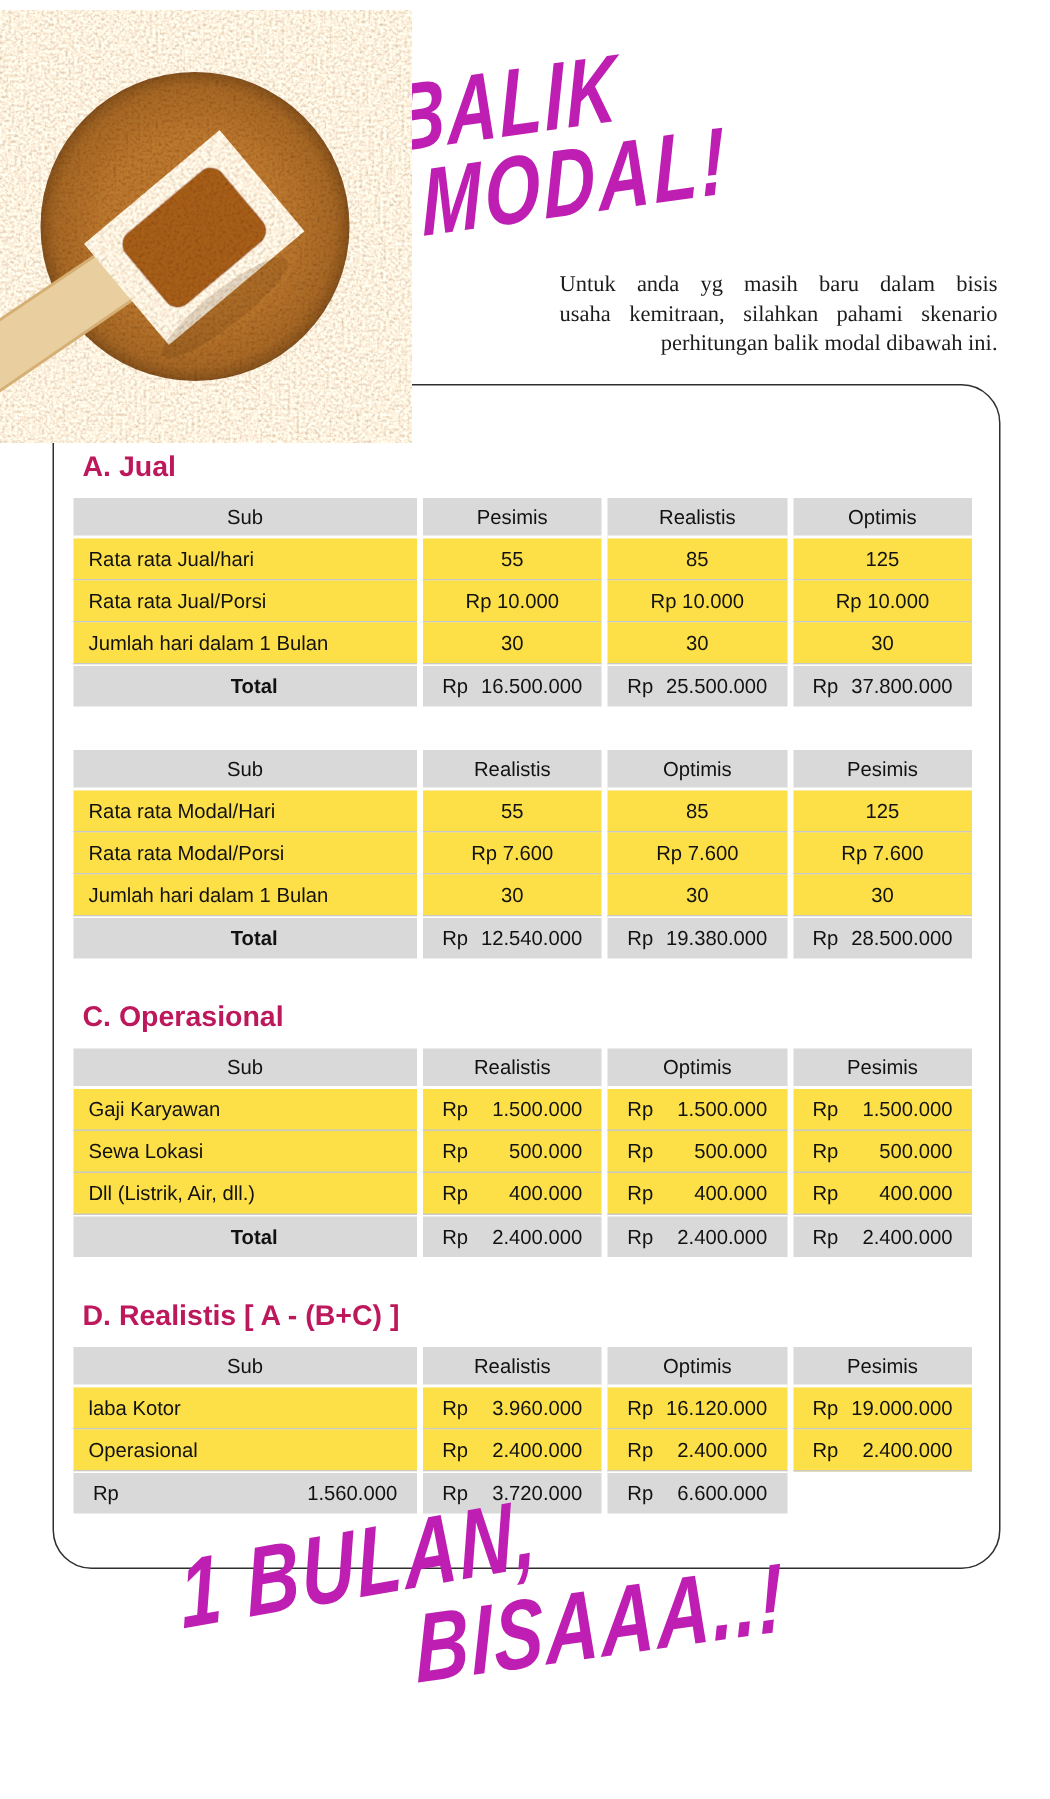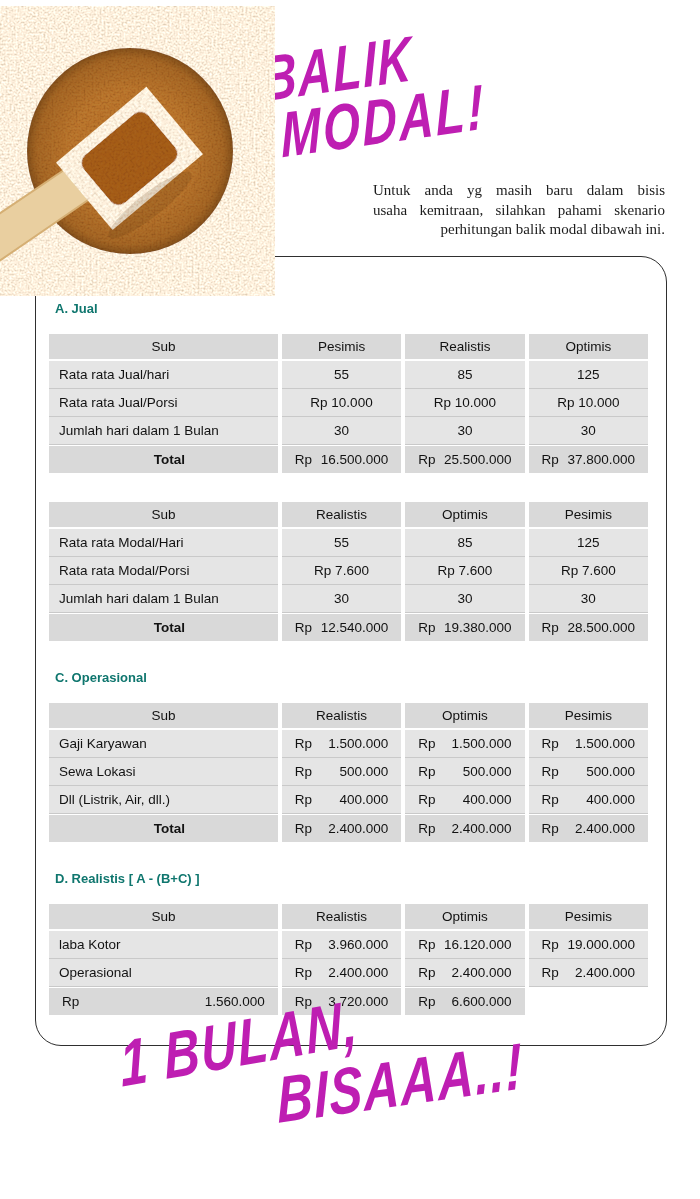--- a/index.html
+++ b/index.html
@@ -20,25 +20,25 @@
 
   
   .bowl{position:absolute;left:0;top:0;z-index:5;}
 
   
   .card{position:absolute;left:35px;top:256px;width:632px;height:790px;background:#ffffff;
         border:1.6px solid #2f2f2f;border-radius:26px;box-sizing:border-box;
         padding:44px 18px 0 13px;z-index:2;}
 
   .section{margin-bottom:29px;}
-  .section-title{font-size:13px;font-weight:bold;margin:0 0 9px 6px;color:#0f766e;}
-  .tbl{display:grid;grid-template-columns:38.2% 1fr 1fr 1fr;column-gap:4px;margin-top:18px;}
+  .section-title{font-size:19px;font-weight:bold;margin:0 0 9px 6px;color:#be185d;}
+  .tbl{display:grid;grid-template-columns:38.2% 1fr 1fr 1fr;column-gap:4px;}
   .cell{display:flex;align-items:center;font-size:13.5px;box-sizing:border-box;color:#121212;}
   .th{background:#d9d9d9;height:27px;justify-content:center;border-bottom:2px solid #ffffff;}
-  .td{height:28px;border-bottom:1px solid #c9c9c9;background:#e5e5e5;}
+  .td{height:28px;border-bottom:1px solid #c9c9c9;background:#fde047;}
   .td.label{padding-left:10px;}
   .td.center{justify-content:center;}
   .cur{justify-content:space-between;padding:0 13px;}
   .tot{background:#d9d9d9;height:28px;border-top:1px solid #ffffff;}
   .tot.label{justify-content:center;font-weight:bold;padding-left:12px;}
 
   
   .footer-line{position:absolute;font-weight:bold;font-style:italic;white-space:nowrap;
                transform-origin:left top;line-height:1;z-index:6;}
   .footer-1{left:118px;top:1032px;font-size:62px;letter-spacing:2px;

